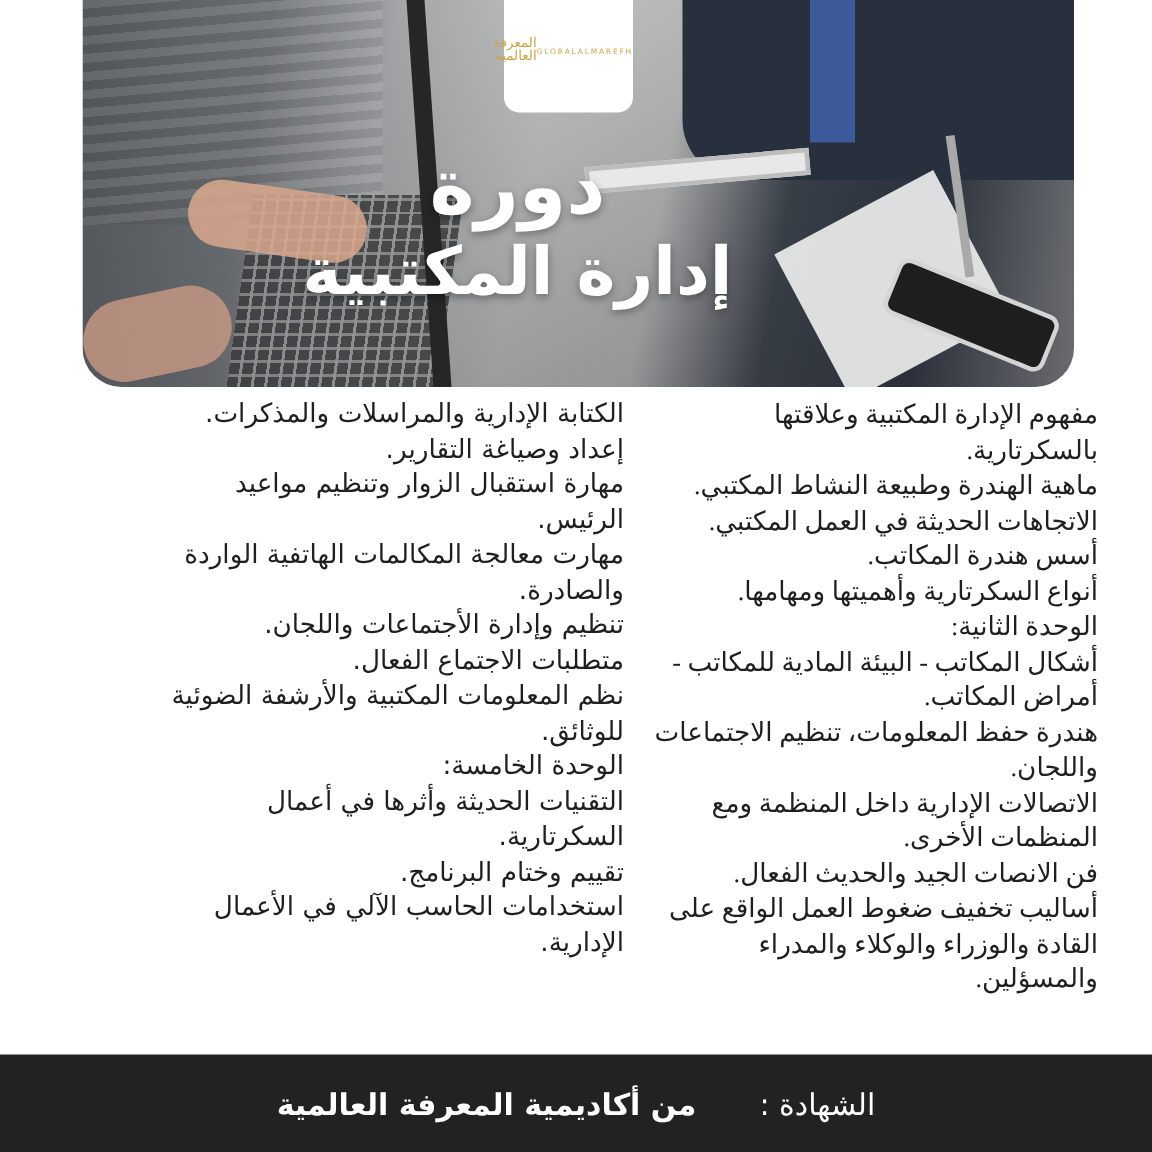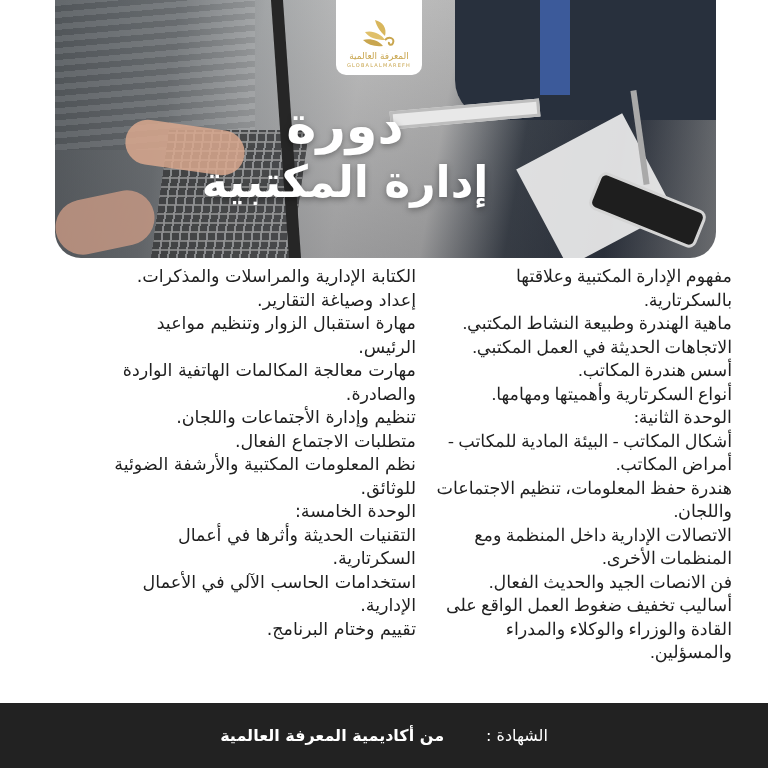--- a/index.html
+++ b/index.html
@@ -26,40 +26,40 @@
   .hero .suit { position: absolute; left: 400px; top: 0; width: 261px; height: 120px; background: #28303d; border-radius: 0 0 0 40px; }
   .hero .tie { position: absolute; left: 485px; top: 0; width: 30px; height: 95px; background: #3c5a9a; }
   .hero .tablet { position: absolute; left: 335px; top: 105px; width: 150px; height: 18px; background: #e8e8e8; border: 3px solid #bdbdbd; transform: rotate(-5deg); }
   .hero .paper { position: absolute; left: 480px; top: 135px; width: 120px; height: 110px; background: #f1f1f1; transform: rotate(-28deg); opacity: .9; }
   .hero .phone { position: absolute; left: 535px; top: 190px; width: 115px; height: 40px; background: #1e1e1e; border: 3px solid #d4d4d4; border-radius: 8px; transform: rotate(22deg); }
   .hero .pen { position: absolute; left: 582px; top: 90px; width: 6px; height: 95px; background: #a9a9a9; transform: rotate(-8deg); }
 
   .logo {
     position: absolute; left: 336px; top: 0; width: 86px; height: 75px;
     background: #ffffff; border-radius: 0 0 10px 10px;
-    display: flex; flex-direction: column; align-items: center; justify-content: flex-end; padding-bottom: 7px;
+    display: flex; flex-direction: row; align-items: center; justify-content: flex-end; padding-bottom: 7px;
   }
   .logo svg { width: 40px; height: 34px; }
   .logo .ar { font-family: "DejaVu Sans", sans-serif; font-size: 9px; color: #c9a64f; line-height: 1; direction: rtl; }
   .logo .en { font-family: "DejaVu Sans", sans-serif; font-size: 5px; letter-spacing: 1.2px; color: #c9a64f; line-height: 1; margin-top: 2px; }
 
   .title { position: absolute; left: 200px; top: 100px; width: 290px; text-align: center; direction: rtl; color: #ffffff;
     font-family: "DejaVu Sans", sans-serif; font-weight: bold; text-shadow: 0 2px 6px rgba(0,0,0,0.35); }
   .title .l1 { font-size: 51px; line-height: 52px; }
   .title .l2 { font-size: 44px; line-height: 60px; }
 
   .col { position: absolute; top: 265px; direction: rtl; text-align: right;
     font-family: "DejaVu Sans", sans-serif; font-size: 17.5px; line-height: 23.5px; color: #1f1f1f; }
   .col-right { right: 36px; width: 300px; font-family: Liberation Serif, serif; }
   .col-left { right: 352px; width: 310px; }
   .col p { margin: 0; }
 
   .footer { position: absolute; left: 0; top: 703px; width: 768px; height: 65px; background: #222222;
     display: flex; align-items: center; justify-content: center; direction: rtl; }
-  .footer span { color: #ffffff; font-family: "DejaVu Sans", sans-serif; font-size: 16px; }
+  .footer span { color: #ffffff; font-family: "DejaVu Sans", sans-serif; font-size: 20px; }
   .footer .label { font-weight: normal; margin-left: 42px; }
   .footer .value { font-weight: bold; }
 </style>
 </head>
 <body>
 
 <div class="hero">
   <div class="blinds"></div>
   <div class="hand2"></div>
   <div class="keyboard"></div>
@@ -106,20 +106,20 @@
 <div class="col col-left">
   <p>الكتابة الإدارية والمراسلات والمذكرات.</p>
   <p>إعداد وصياغة التقارير.</p>
   <p>مهارة استقبال الزوار وتنظيم مواعيد الرئيس.</p>
   <p>مهارت معالجة المكالمات الهاتفية الواردة والصادرة.</p>
   <p>تنظيم وإدارة الأجتماعات واللجان.</p>
   <p>متطلبات الاجتماع الفعال.</p>
   <p>نظم المعلومات المكتبية والأرشفة الضوئية للوثائق.</p>
   <p>الوحدة الخامسة:</p>
   <p>التقنيات الحديثة وأثرها في أعمال السكرتارية.</p>
+  <p>تقييم وختام البرنامج.</p>
   <p>استخدامات الحاسب الآلي في الأعمال الإدارية.</p>
-  <p>تقييم وختام البرنامج.</p>
 </div>
 
 <div class="footer">
   <span class="label">الشهادة : </span>
   <span class="value">من أكاديمية المعرفة العالمية</span>
 </div>
 
 </body></html>

